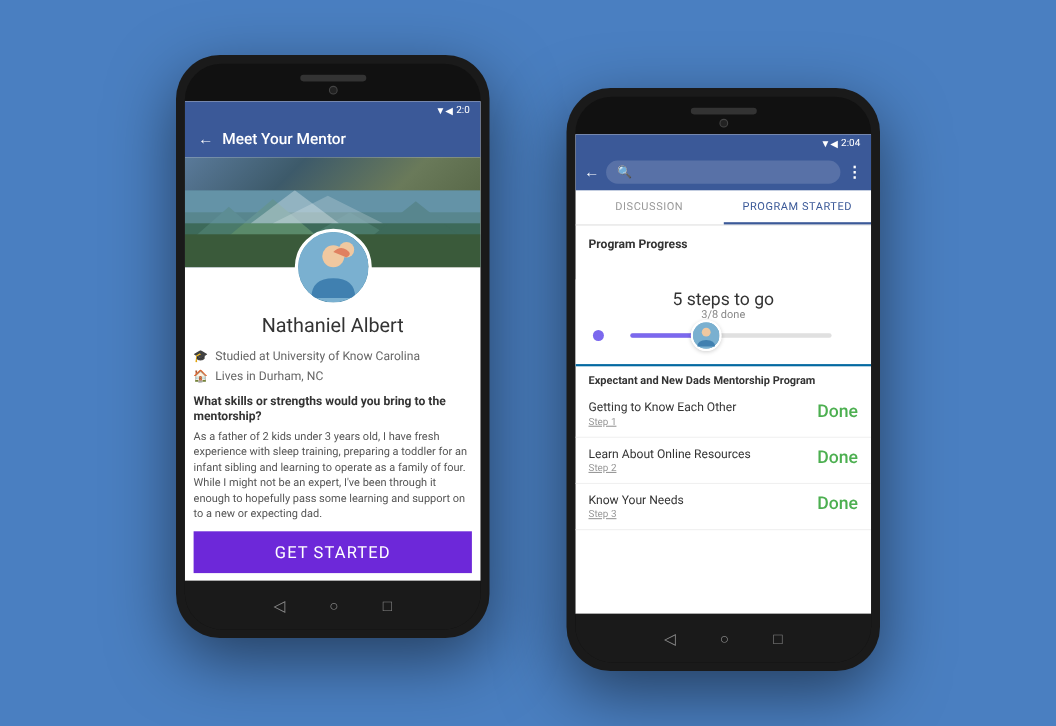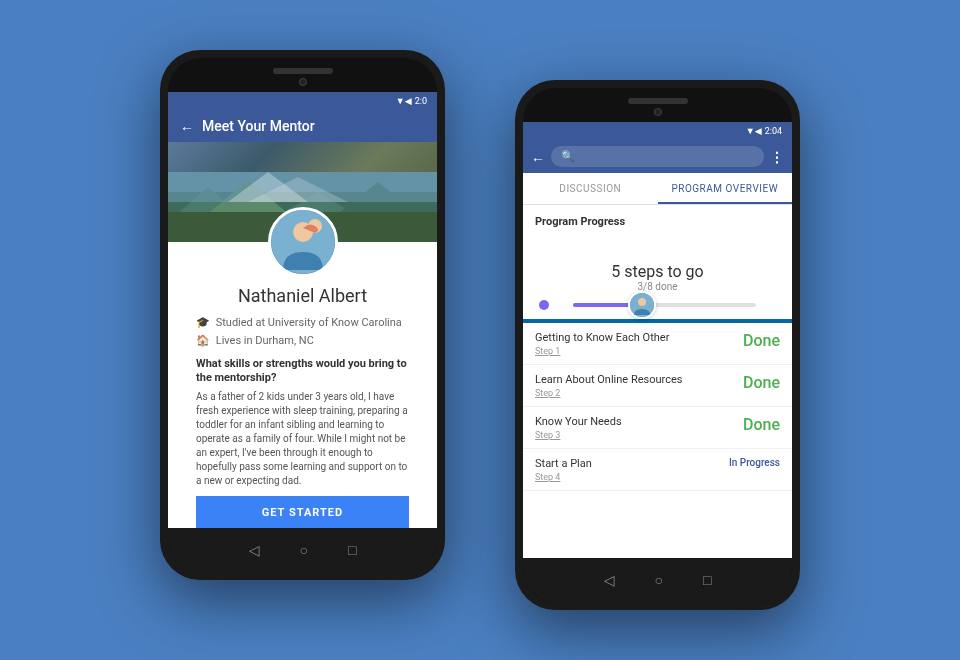--- a/index.html
+++ b/index.html
@@ -170,21 +170,21 @@
       border: 3px solid white;
       background: linear-gradient(135deg, #7ab0d0 0%, #5090b0 40%, #4080a0 70%, #60a0c0 100%);
       overflow: hidden;
       display: flex;
       align-items: center;
       justify-content: center;
       font-size: 28px;
     }
 
     .profile-content {
-      padding: 8px 28px;
+      padding: 8px 8px;
       flex: 1;
       overflow: hidden;
     }
 
     .profile-name {
       text-align: center;
       font-size: 18px;
       font-weight: 400;
       color: #333;
       margin-bottom: 10px;
@@ -212,26 +212,26 @@
       line-height: 1.3;
     }
 
     .profile-answer {
       font-size: 10px;
       color: #555;
       line-height: 1.4;
     }
 
     .get-started-btn {
-      background: #3b82f6;
+      background: #6d28d9;
       color: white;
       text-align: center;
       padding: 10px;
-      font-size: 11px;
-      font-weight: bold;
+      font-size: 15px;
+      font-weight: normal;
       letter-spacing: 1px;
       margin: 8px 0 0;
       cursor: pointer;
     }
 
     
     .right-header {
       background: #3b5998;
       color: white;
       padding: 6px 8px;
@@ -297,22 +297,22 @@
 
     .section-title {
       font-size: 11px;
       font-weight: bold;
       color: #333;
       margin-bottom: 20px;
     }
 
     .progress-card {
       background: white;
-      border-bottom: 4px solid #0369a1;
-      padding: 8px 12px 9px;
+      border-bottom: 2px solid #0369a1;
+      padding: 8px 12px 21px;
       flex-shrink: 0;
     }
 
     .steps-text {
       text-align: center;
       font-size: 16px;
       font-weight: 400;
       color: #333;
     }
 
@@ -519,21 +519,21 @@
             <span class="icon-search">🔍</span>
           </div>
           <span class="icon-dots">⋮</span>
         </div>
 
         <div class="tabs">
           <div class="tab">
             <span>DISCUSSION</span>
           </div>
           <div class="tab active">
-            <span>PROGRAM OVERVIEW</span>
+            <span>PROGRAM STARTED</span>
           </div>
         </div>
 
         <div class="program-section">
           <div class="section-title">Program Progress</div>
         </div>
 
         <div class="progress-card">
           <div class="steps-text">5 steps to go</div>
           <div class="done-text">3/8 done</div>
@@ -545,20 +545,21 @@
                 <svg width="24" height="24" viewBox="0 0 24 24">
                   <circle cx="12" cy="12" r="12" fill="#7ab0d0"></circle>
                   <circle cx="12" cy="9" r="4" fill="#f0c8a0"></circle>
                   <path d="M4 22 Q4 16 12 16 Q20 16 20 22 Z" fill="#4080b0"></path>
                 </svg>
               </div>
             </div>
           </div>
         </div>
 
+        <div class="program-label">Expectant and New Dads Mentorship Program</div>
 
         <div class="step-item">
           <div>
             <div class="step-name">Getting to Know Each Other</div>
             <div class="step-num">Step 1</div>
           </div>
           <div class="step-status-done">Done</div>
         </div>
 
         <div class="step-item">
@@ -570,27 +571,20 @@
         </div>
 
         <div class="step-item">
           <div>
             <div class="step-name">Know Your Needs</div>
             <div class="step-num">Step 3</div>
           </div>
           <div class="step-status-done">Done</div>
         </div>
 
-        <div class="step-item">
-          <div>
-            <div class="step-name">Start a Plan</div>
-            <div class="step-num">Step 4</div>
-          </div>
-          <div class="step-status-progress">In Progress</div>
-        </div>
 
       </div>
 
       <div class="phone-bottom">
         <span class="nav-btn">◁</span>
         <span class="nav-btn">○</span>
         <span class="nav-btn">□</span>
       </div>
     </div>
   </div>

